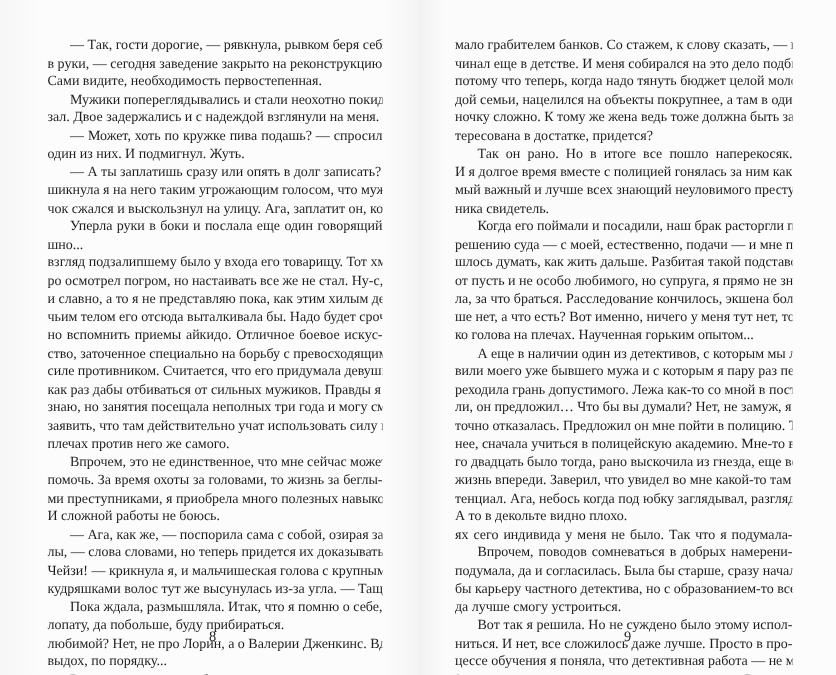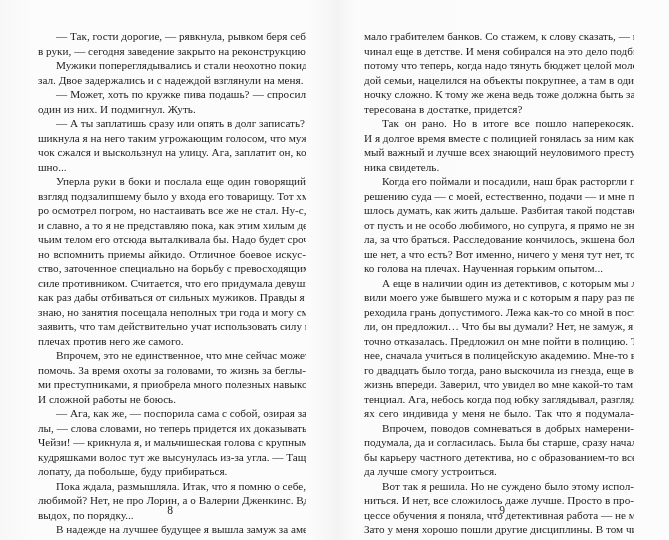--- a/index.html
+++ b/index.html
@@ -37,50 +37,51 @@
   .right .pagenum { left: 0; padding-left: 0; }
 </style>
 </head>
 <body>
 
 <div class="spread">
   <div class="page left">
     <div class="text" id="left-text">
         <span class="line indent">— Так, гости дорогие, — рявкнула, рывком беря себя</span>
         <span class="line">в руки, — сегодня заведение закрыто на реконструкцию.</span>
+        <span class="line last">Сами видите, необходимость первостепенная.</span>
         <span class="line indent">Мужики попереглядывались и стали неохотно покидать</span>
         <span class="line last">зал. Двое задержались и с надеждой взглянули на меня.</span>
         <span class="line indent">— Может, хоть по кружке пива подашь? — спросил</span>
         <span class="line last">один из них. И подмигнул. Жуть.</span>
         <span class="line indent">— А ты заплатишь сразу или опять в долг записать? —</span>
         <span class="line">шикнула я на него таким угрожающим голосом, что мужи-</span>
         <span class="line">чок сжался и выскользнул на улицу. Ага, заплатит он, коне-</span>
+        <span class="line indent">Уперла руки в боки и послала еще один говорящий</span>
         <span class="line last">шно...</span>
-        <span class="line indent">Уперла руки в боки и послала еще один говорящий</span>
         <span class="line">взгляд подзалипшему было у входа его товарищу. Тот хму-</span>
         <span class="line">ро осмотрел погром, но настаивать все же не стал. Ну-с, вот</span>
         <span class="line">и славно, а то я не представляю пока, как этим хилым деви-</span>
         <span class="line">чьим телом его отсюда выталкивала бы. Надо будет сроч-</span>
         <span class="line">но вспомнить приемы айкидо. Отличное боевое искус-</span>
         <span class="line">ство, заточенное специально на борьбу с превосходящим по</span>
         <span class="line">силе противником. Считается, что его придумала девушка,</span>
         <span class="line">как раз дабы отбиваться от сильных мужиков. Правды я не</span>
         <span class="line">знаю, но занятия посещала неполных три года и могу смело</span>
         <span class="line">заявить, что там действительно учат использовать силу про-</span>
         <span class="line last">плечах против него же самого.</span>
         <span class="line indent">Впрочем, это не единственное, что мне сейчас может</span>
         <span class="line">помочь. За время охоты за головами, то жизнь за беглы-</span>
         <span class="line">ми преступниками, я приобрела много полезных навыков.</span>
         <span class="line last">И сложной работы не боюсь.</span>
         <span class="line indent">— Ага, как же, — поспорила сама с собой, озирая зава-</span>
         <span class="line">лы, — слова словами, но теперь придется их доказывать…</span>
         <span class="line">Чейзи! — крикнула я, и мальчишеская голова с крупными</span>
         <span class="line">кудряшками волос тут же высунулась из-за угла. — Тащи</span>
+        <span class="line indent">Пока ждала, размышляла. Итак, что я помню о себе,</span>
         <span class="line last">лопату, да побольше, буду прибираться.</span>
-        <span class="line indent">Пока ждала, размышляла. Итак, что я помню о себе,</span>
         <span class="line">любимой? Нет, не про Лорин, а о Валерии Дженкинс. Вдох-</span>
         <span class="line last">выдох, по порядку...</span>
         <span class="line indent">В надежде на лучшее будущее я вышла замуж за амери-</span>
       </div>
     <div class="pagenum">8</div>
   </div>
   <div class="page right">
     <div class="text" id="right-text">
         <span class="line">мало грабителем банков. Со стажем, к слову сказать, — на-</span>
         <span class="line">чинал еще в детстве. И меня собирался на это дело подбить,</span>
@@ -101,20 +102,21 @@
         <span class="line last">ко голова на плечах. Наученная горьким опытом...</span>
         <span class="line indent">А еще в наличии один из детективов, с которым мы ло-</span>
         <span class="line">вили моего уже бывшего мужа и с которым я пару раз пе-</span>
         <span class="line">реходила грань допустимого. Лежа как-то со мной в посте-</span>
         <span class="line">ли, он предложил… Что бы вы думали? Нет, не замуж, я бы</span>
         <span class="line">точно отказалась. Предложил он мне пойти в полицию. Точ-</span>
         <span class="line">нее, сначала учиться в полицейскую академию. Мне-то все-</span>
         <span class="line">го двадцать было тогда, рано выскочила из гнезда, еще вся</span>
         <span class="line">жизнь впереди. Заверил, что увидел во мне какой-то там по-</span>
         <span class="line">тенциал. Ага, небось когда под юбку заглядывал, разглядел.</span>
+        <span class="line last">А то в декольте видно плохо.</span>
         <span class="line">ях сего индивида у меня не было. Так что я подумала-</span>
         <span class="line indent">Впрочем, поводов сомневаться в добрых намерени-</span>
         <span class="line">подумала, да и согласилась. Была бы старше, сразу начала</span>
         <span class="line">бы карьеру частного детектива, но с образованием-то всег-</span>
         <span class="line last">да лучше смогу устроиться.</span>
         <span class="line indent">Вот так я решила. Но не суждено было этому испол-</span>
         <span class="line">ниться. И нет, все сложилось даже лучше. Просто в про-</span>
         <span class="line">цессе обучения я поняла, что детективная работа — не мое.</span>
         <span class="line">Зато у меня хорошо пошли другие дисциплины. В том чис-</span>
       </div>

